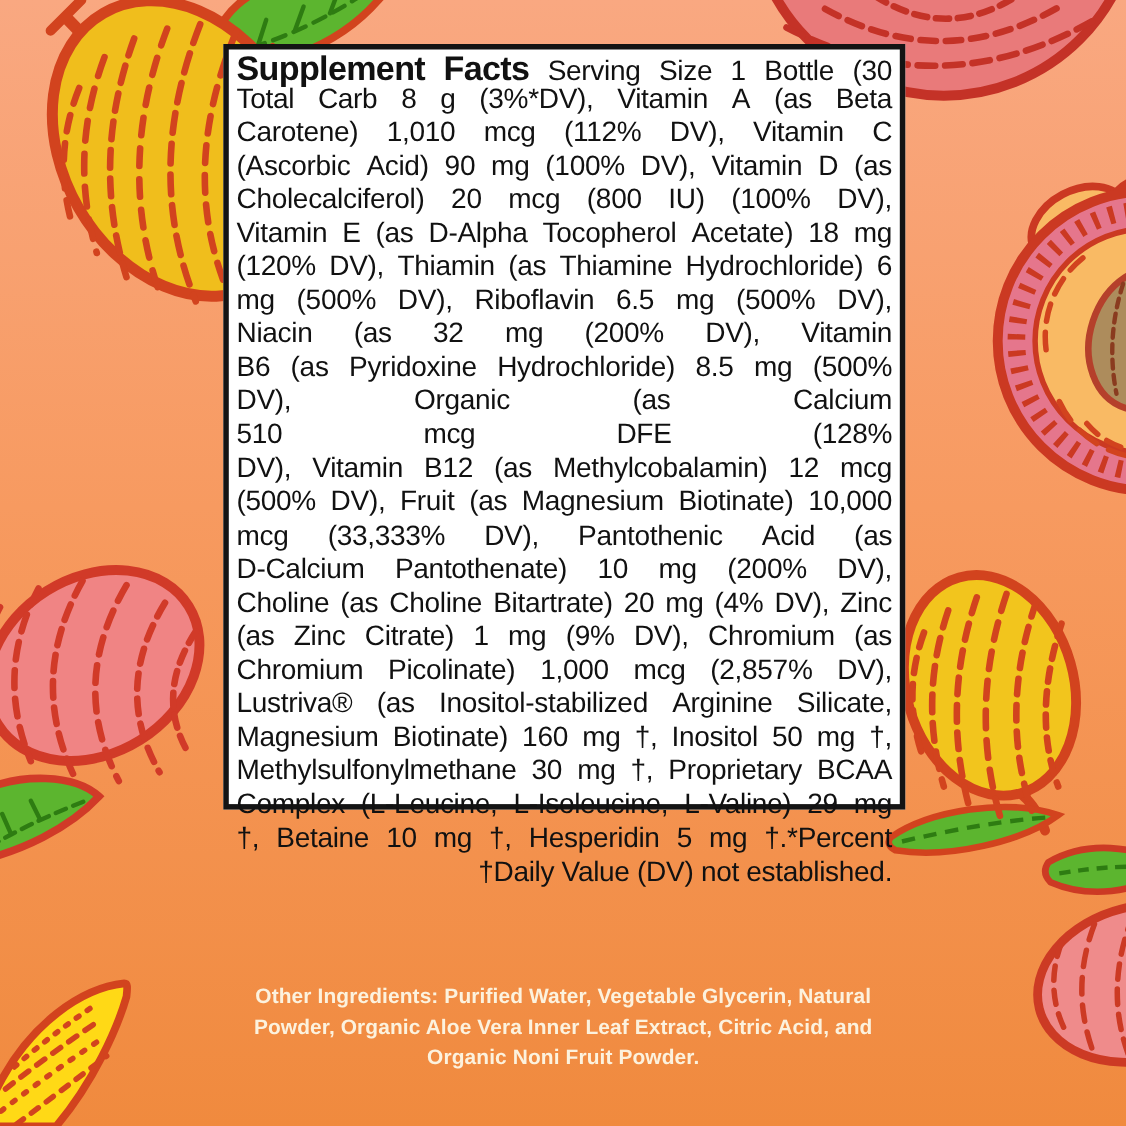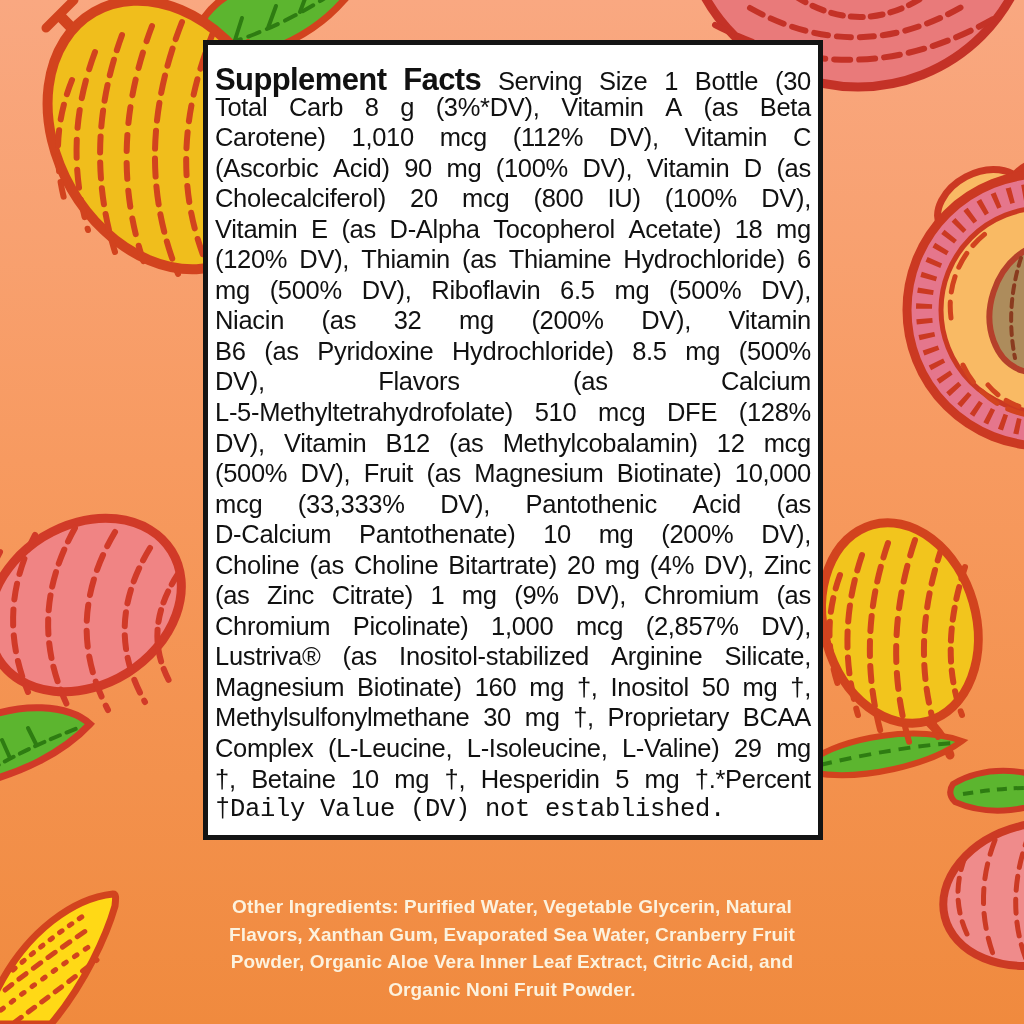--- a/index.html
+++ b/index.html
@@ -4,28 +4,28 @@
 <style>
   html,body{margin:0;padding:0;}
   body{
     width:1024px;height:1024px;overflow:hidden;position:relative;
     background:linear-gradient(180deg,#F9A881 0%,#F79A60 45%,#F08A3E 100%);
     font-family:"Liberation Sans",sans-serif;
   }
   .stage{position:absolute;left:0;top:0;width:1024px;height:1024px;overflow:hidden;}
   svg.fruit{position:absolute;z-index:1;}
   .panel{
-    position:absolute;left:203px;top:40px;width:620px;height:800px;box-sizing:border-box;
-    background:#FFFFFF;border:5px solid #141414;padding:17px 7px 0 7px;z-index:5;
+    position:absolute;left:203px;top:40px;width:620px;height:696px;box-sizing:border-box;
+    background:#FFFFFF;border:5px solid #141414;padding:0 7px 0 7px;z-index:5;
   }
   .pline{
     display:flex;justify-content:space-between;align-items:baseline;
     height:30.55px;font-size:25.5px;letter-spacing:-0.3px;color:#111111;overflow:visible;
   }
-  .pline-last{display:block;text-align:left;line-height:30.55px;font-family:Liberation Mono, monospace;}
+  .pline-last{display:block;text-align:right;line-height:30.55px;}
   .phead{font-weight:700;font-size:31px;letter-spacing:-0.6px;}
   .other{
     position:absolute;left:182px;top:893px;width:660px;z-index:5;text-align:center;
     color:#FCF2DE;font-weight:700;font-size:19px;line-height:27.5px;letter-spacing:0.1px;
   }
 </style>
 </head>
 <body>
 
 <div class="stage">
@@ -236,26 +236,25 @@
         <span>B6</span>
         <span>(as</span>
         <span>Pyridoxine</span>
         <span>Hydrochloride)</span>
         <span>8.5</span>
         <span>mg</span>
         <span>(500%</span>
       </div>
       <div class="pline">
         <span>DV),</span>
-        <span>Flavors</span>
+        <span>Organic</span>
         <span>(as</span>
         <span>Calcium</span>
       </div>
       <div class="pline">
-        <span>L-5-Methyltetrahydrofolate)</span>
         <span>510</span>
         <span>mcg</span>
         <span>DFE</span>
         <span>(128%</span>
       </div>
       <div class="pline">
         <span>DV),</span>
         <span>Vitamin</span>
         <span>B12</span>
         <span>(as</span>
@@ -361,18 +360,17 @@
         <span>Hesperidin</span>
         <span>5</span>
         <span>mg</span>
         <span>†.*Percent</span>
       </div>
       <div class="pline pline-last">†Daily Value (DV) not established.</div>
     </div>
 
   <div class="other">
       <div>Other Ingredients: Purified Water, Vegetable Glycerin, Natural</div>
-      <div>Flavors, Xanthan Gum, Evaporated Sea Water, Cranberry Fruit</div>
       <div>Powder, Organic Aloe Vera Inner Leaf Extract, Citric Acid, and</div>
       <div>Organic Noni Fruit Powder.</div>
     </div>
 
 </div>
 
 </body></html>

